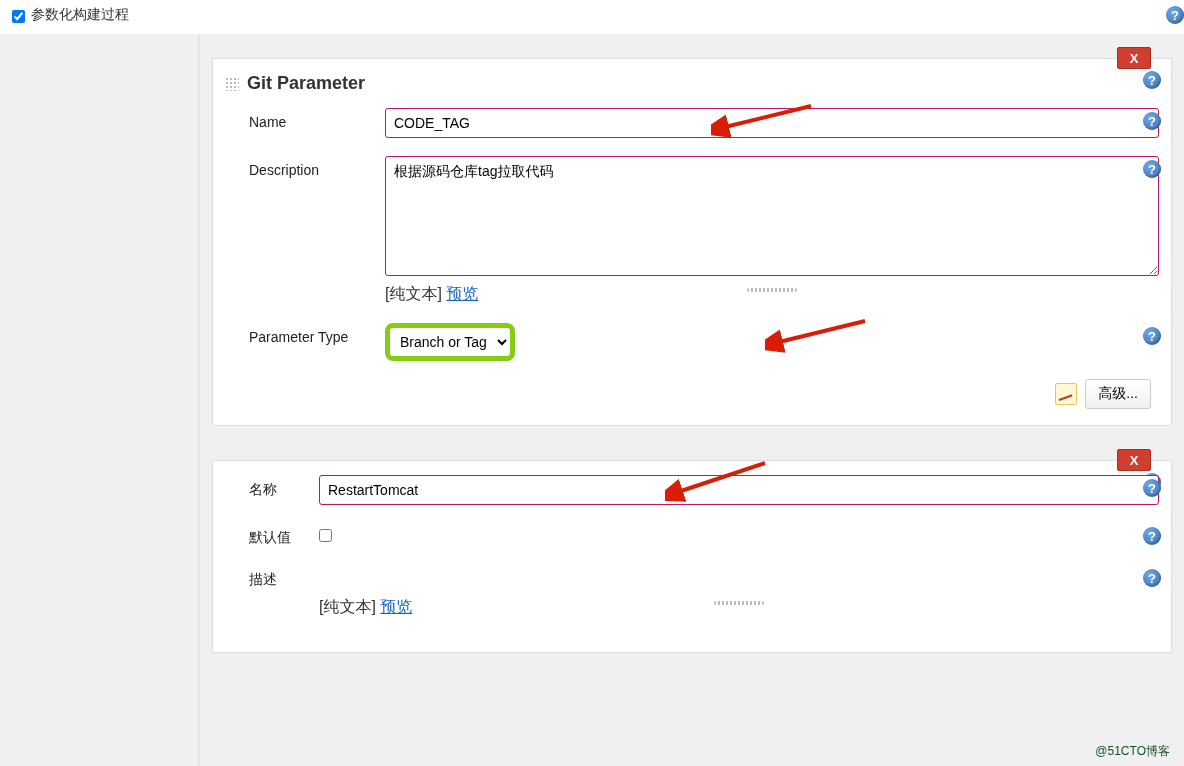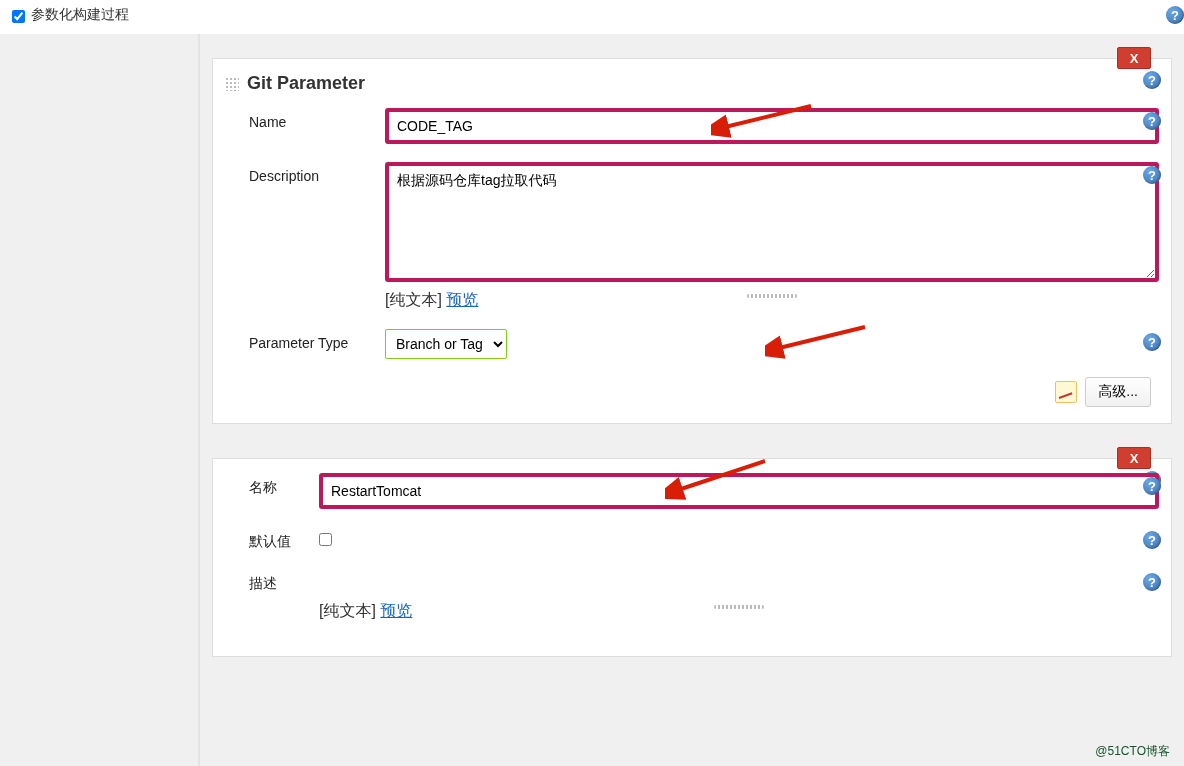--- a/index.html
+++ b/index.html
@@ -95,36 +95,36 @@
       padding-left: 24px;
       position: relative;
     }
     .form-label {
       width: 136px;
       padding-top: 6px;
       color: #222;
     }
     .form-control {
       flex: 1;
-      border: 4px solid #be185d;
+      border: 1px solid #be185d;
       border-radius: 3px;
       padding: 6px 8px;
       font-size: 14px;
       font-family: inherit;
       outline: none;
       background: #fff;
     }
     textarea.form-control {
       min-height: 120px;
       resize: vertical;
     }
     textarea.short { min-height: 110px; }
     .select-control {
-      border: 1px solid #84cc16;
-      border-radius: 2px;
+      border: 5px solid #84cc16;
+      border-radius: 8px;
       padding: 5px 6px;
       font-size: 14px;
       background: #fff;
     }
     .row-help {
       position: absolute;
       right: -2px;
       top: 4px;
     }
     .help-corner {

